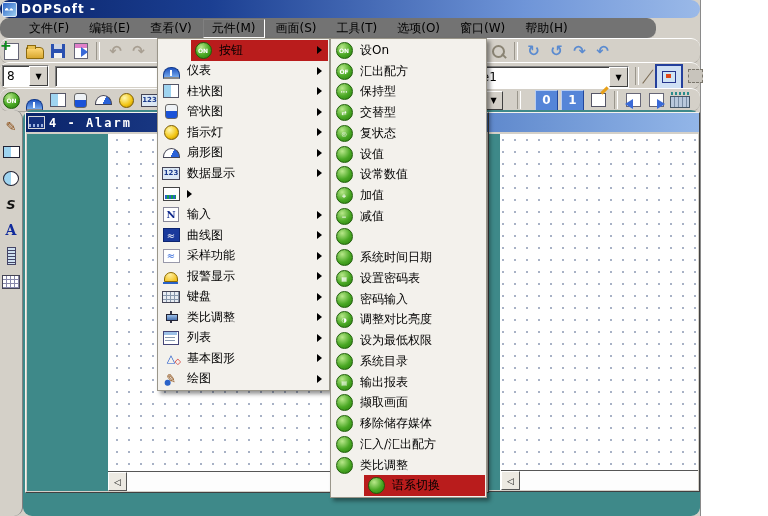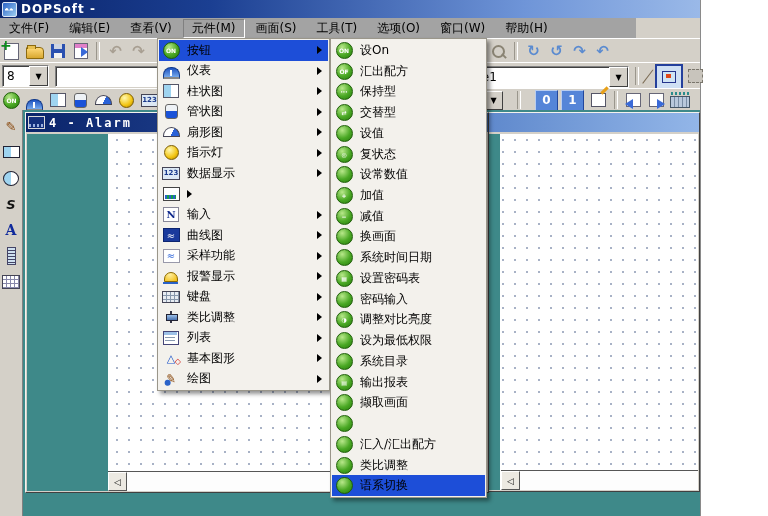--- a/index.html
+++ b/index.html
@@ -1,29 +1,29 @@
 <!DOCTYPE html>
 <html><head>
 <meta charset="utf-8">
 <style>
   html,body{margin:0;padding:0;background:#fff;}
   #app{position:relative;width:768px;height:516px;overflow:hidden;
        font-family:"DejaVu Sans","Liberation Sans",sans-serif;font-size:12px;color:#000;
        -webkit-font-smoothing:none;}
-  .abs{position:absolute;}
+  .abs{position:absolute;border-radius:9px;}
   #mainwin{position:absolute;left:0;top:0;width:700px;height:516px;background:#D4D0C8;border-right:1px solid #8a8a8a;}
 
   
   #titlebar{left:0;top:0;width:700px;height:18px;background:linear-gradient(to right,#0a246a,#1b3f92 30%,#6f95d8 75%,#9ab9e8);display:flex;align-items:center;}
   #appicon{width:13px;height:13px;margin:0 4px 0 2px;background:linear-gradient(135deg,#2a62c8,#9fd0f0);border:1px solid #dfe8f8;border-radius:2px;position:relative;}
   #appicon:after{content:"";position:absolute;left:2px;top:5px;width:8px;height:3px;background:#fff;clip-path:polygon(0 60%,25% 0,50% 100%,75% 20%,100% 70%,100% 100%,0 100%);}
   #apptitle{color:#fff;font-weight:bold;font-size:12px;letter-spacing:1px;}
 
   
-  #menubar{left:0;top:18px;width:636px;height:20px;background:#a3a3a3;display:flex;align-items:center;border-bottom:1px solid #c0bcb4;}
+  #menubar{left:0;top:18px;width:636px;height:20px;background:#737373;display:flex;align-items:center;border-bottom:1px solid #c0bcb4;padding-left:20px;}
   .menu-item{padding:1px 9px;margin-right:2px;white-space:nowrap;}
   .menu-item.active{border:1px solid;border-color:#808080 #fff #fff #808080;padding:0 8px;text-align:right;}
 
   
   .toolbar{background:#D4D0C8;border-top:1px solid #fff;border-bottom:1px solid #a8a49c;display:flex;align-items:center;}
   #tb1{left:0;top:38px;width:700px;height:24px;}
   #tb2{left:0;top:62px;width:700px;height:26px;}
   #tb3{left:0;top:88px;width:700px;height:22px;}
   .tsep{width:2px;height:18px;border-left:1px solid #9a968c;border-right:1px solid #fff;margin:0 4px;}
   .icon-btn{width:23px;height:22px;display:flex;align-items:center;justify-content:center;position:relative;}
@@ -118,21 +118,21 @@
   .tealpage{position:absolute;background:#3E8989;}
   .hscroll{position:absolute;height:19px;background:#fdfdfd;border-top:1px solid #565656;display:flex;align-items:stretch;}
   .sbtn{width:17px;background:#ece9e2;border:1px solid;border-color:#fff #555 #555 #fff;display:flex;align-items:center;justify-content:center;font-size:9px;color:#111;}
 
   
   .popup{position:absolute;background:#f3f1ec;border:1px solid #9a968a;box-shadow:3px 3px 4px rgba(0,0,0,.42);z-index:20;display:flex;flex-direction:column;padding:1px;box-sizing:border-box;}
   #compmenu{left:157px;top:38px;width:173px;height:353px;}
   #submenu{left:330px;top:38px;width:157px;height:460px;z-index:21;}
   .prow{flex:1;display:flex;align-items:center;gap:7px;padding-left:3px;position:relative;}
   .prow .lbl{flex:1;white-space:nowrap;overflow:hidden;}
-  .prow.hl{background:#1d4ed8;}
+  .prow.hl{background:#b91c1c;margin-left:32px;}
   .subarrow{width:0;height:0;border:4px solid transparent;border-left:5px solid #000;margin-right:2px;}
 </style>
 </head>
 <body>
 
 <div id="app">
   <div id="mainwin">
 
     <div id="titlebar" class="abs">
       <span id="appicon"></span>
@@ -335,34 +335,34 @@
         </div>
         <div class="prow">
           <span class="ico">
             <span class="ico-tank"></span>
           </span>
           <span class="lbl">管状图</span>
           <span class="subarrow"></span>
         </div>
         <div class="prow">
           <span class="ico">
+            <span class="ico-lamp"></span>
+          </span>
+          <span class="lbl">指示灯</span>
+          <span class="subarrow"></span>
+        </div>
+        <div class="prow">
+          <span class="ico">
             <span class="ico-pie"></span>
           </span>
           <span class="lbl">扇形图</span>
           <span class="subarrow"></span>
         </div>
         <div class="prow">
           <span class="ico">
-            <span class="ico-lamp"></span>
-          </span>
-          <span class="lbl">指示灯</span>
-          <span class="subarrow"></span>
-        </div>
-        <div class="prow">
-          <span class="ico">
             <span class="ico-123">123</span>
           </span>
           <span class="lbl">数据显示</span>
           <span class="subarrow"></span>
         </div>
         <div class="prow">
           <span class="ico">
             <span class="ico-gfx"></span>
           </span>
           <span class="subarrow"></span>
@@ -452,53 +452,52 @@
           <span class="lbl">保持型</span>
         </div>
         <div class="prow">
           <span class="ico">
             <span class="ball">⇄</span>
           </span>
           <span class="lbl">交替型</span>
         </div>
         <div class="prow">
           <span class="ico">
+            <span class="ball">◎</span>
+          </span>
+          <span class="lbl">复状态</span>
+        </div>
+        <div class="prow">
+          <span class="ico">
             <span class="ball"></span>
           </span>
           <span class="lbl">设值</span>
         </div>
         <div class="prow">
           <span class="ico">
-            <span class="ball">◎</span>
-          </span>
-          <span class="lbl">复状态</span>
-        </div>
-        <div class="prow">
-          <span class="ico">
             <span class="ball"></span>
           </span>
           <span class="lbl">设常数值</span>
         </div>
         <div class="prow">
           <span class="ico">
             <span class="ball">+</span>
           </span>
           <span class="lbl">加值</span>
         </div>
         <div class="prow">
           <span class="ico">
             <span class="ball">−</span>
           </span>
           <span class="lbl">减值</span>
         </div>
         <div class="prow">
           <span class="ico">
             <span class="ball"></span>
           </span>
-          <span class="lbl">换画面</span>
         </div>
         <div class="prow">
           <span class="ico">
             <span class="ball"></span>
           </span>
           <span class="lbl">系统时间日期</span>
         </div>
         <div class="prow">
           <span class="ico">
             <span class="ball">▦</span>
@@ -538,20 +537,21 @@
         <div class="prow">
           <span class="ico">
             <span class="ball"></span>
           </span>
           <span class="lbl">撷取画面</span>
         </div>
         <div class="prow">
           <span class="ico">
             <span class="ball"></span>
           </span>
+          <span class="lbl">移除储存媒体</span>
         </div>
         <div class="prow">
           <span class="ico">
             <span class="ball"></span>
           </span>
           <span class="lbl">汇入/汇出配方</span>
         </div>
         <div class="prow">
           <span class="ico">
             <span class="ball"></span>

